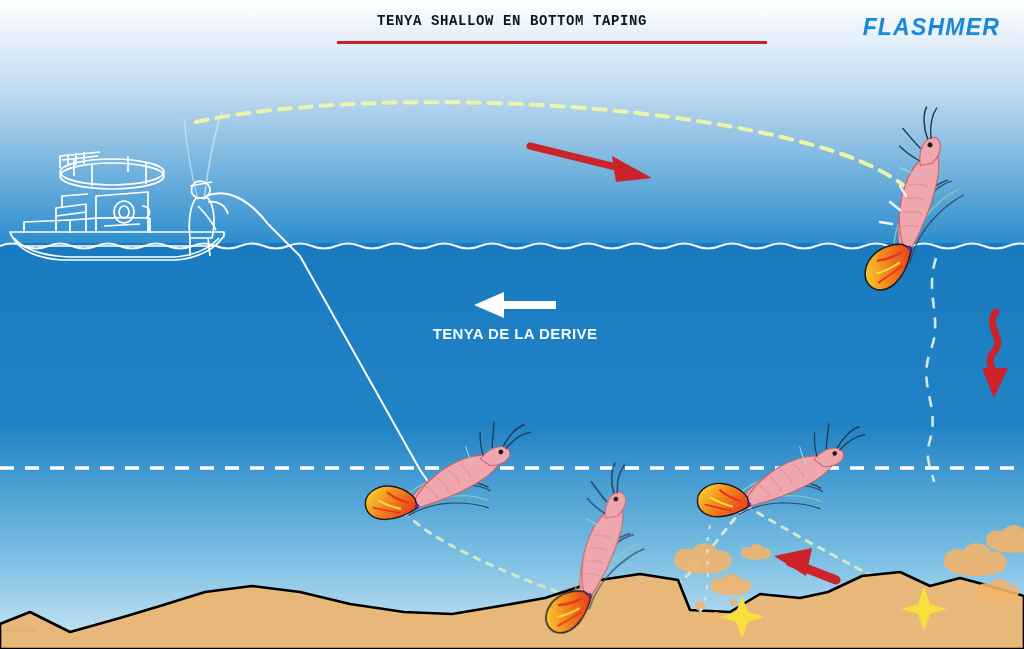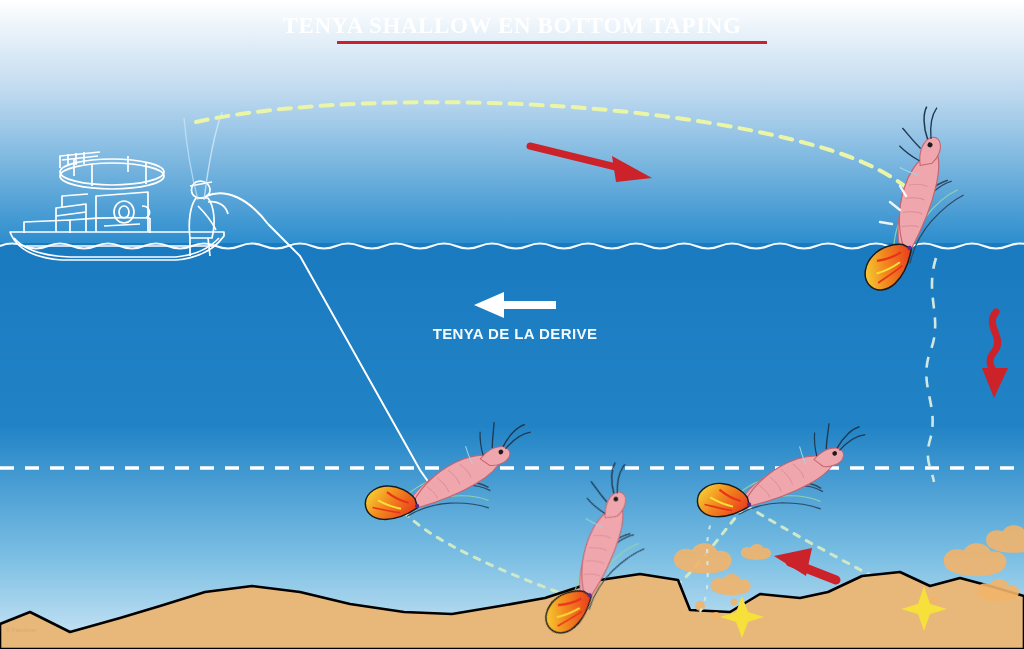--- a/index.html
+++ b/index.html
@@ -1,21 +1,21 @@
 <!DOCTYPE html>
 <html><head>
 <meta charset="utf-8">
 <style>
   html,body{margin:0;padding:0;background:#fff;}
   body{font-family:"Liberation Sans",sans-serif;}
   #stage{position:relative;width:1024px;height:649px;overflow:hidden;background:#1a7ac0;}
   #scene{position:absolute;left:0;top:0;width:1024px;height:649px;}
   .ttl{position:absolute;left:0;top:13px;width:1024px;text-align:center;
-       font-size:23px;font-weight:bold;color:#ffffff;letter-spacing:.6px;
-       font-family:Liberation Serif, serif;}
+       font-size:14px;font-weight:bold;color:#0f172a;letter-spacing:.6px;
+       font-family:Liberation Mono, monospace;}
   .ttl-rule{position:absolute;left:337px;top:41px;width:430px;height:3px;background:#c9212e;}
   .logo{position:absolute;right:24px;top:14px;font-size:23px;font-weight:bold;
         font-style:italic;color:#1b8ad6;letter-spacing:1.2px;
         font-family:"Liberation Sans",sans-serif;
         text-shadow:0 1px 0 #cfe7f6;}
   .drift-label{position:absolute;left:420px;top:325px;width:190px;text-align:center;
         font-size:15px;font-weight:bold;color:#f2fbff;letter-spacing:.4px;}
   .credit{position:absolute;left:6px;top:627px;font-size:6px;color:#d9a96b;}
 </style>
 </head>
@@ -209,15 +209,16 @@
     </g>
 
     <g>
       <path d="M494,305 L556,305" stroke="#ffffff" stroke-width="8" stroke-linecap="butt"></path>
       <path d="M474,305 L504,292 L504,318 Z" fill="#ffffff"></path>
     </g>
   </svg>
 
   <div class="ttl">TENYA SHALLOW EN BOTTOM TAPING</div>
   <div class="ttl-rule"></div>
+  <div class="logo">FLASHMER</div>
   <div class="drift-label">TENYA DE LA DERIVE</div>
   <div class="credit">© Flashmer</div>
 </div>
 
 </body></html>

